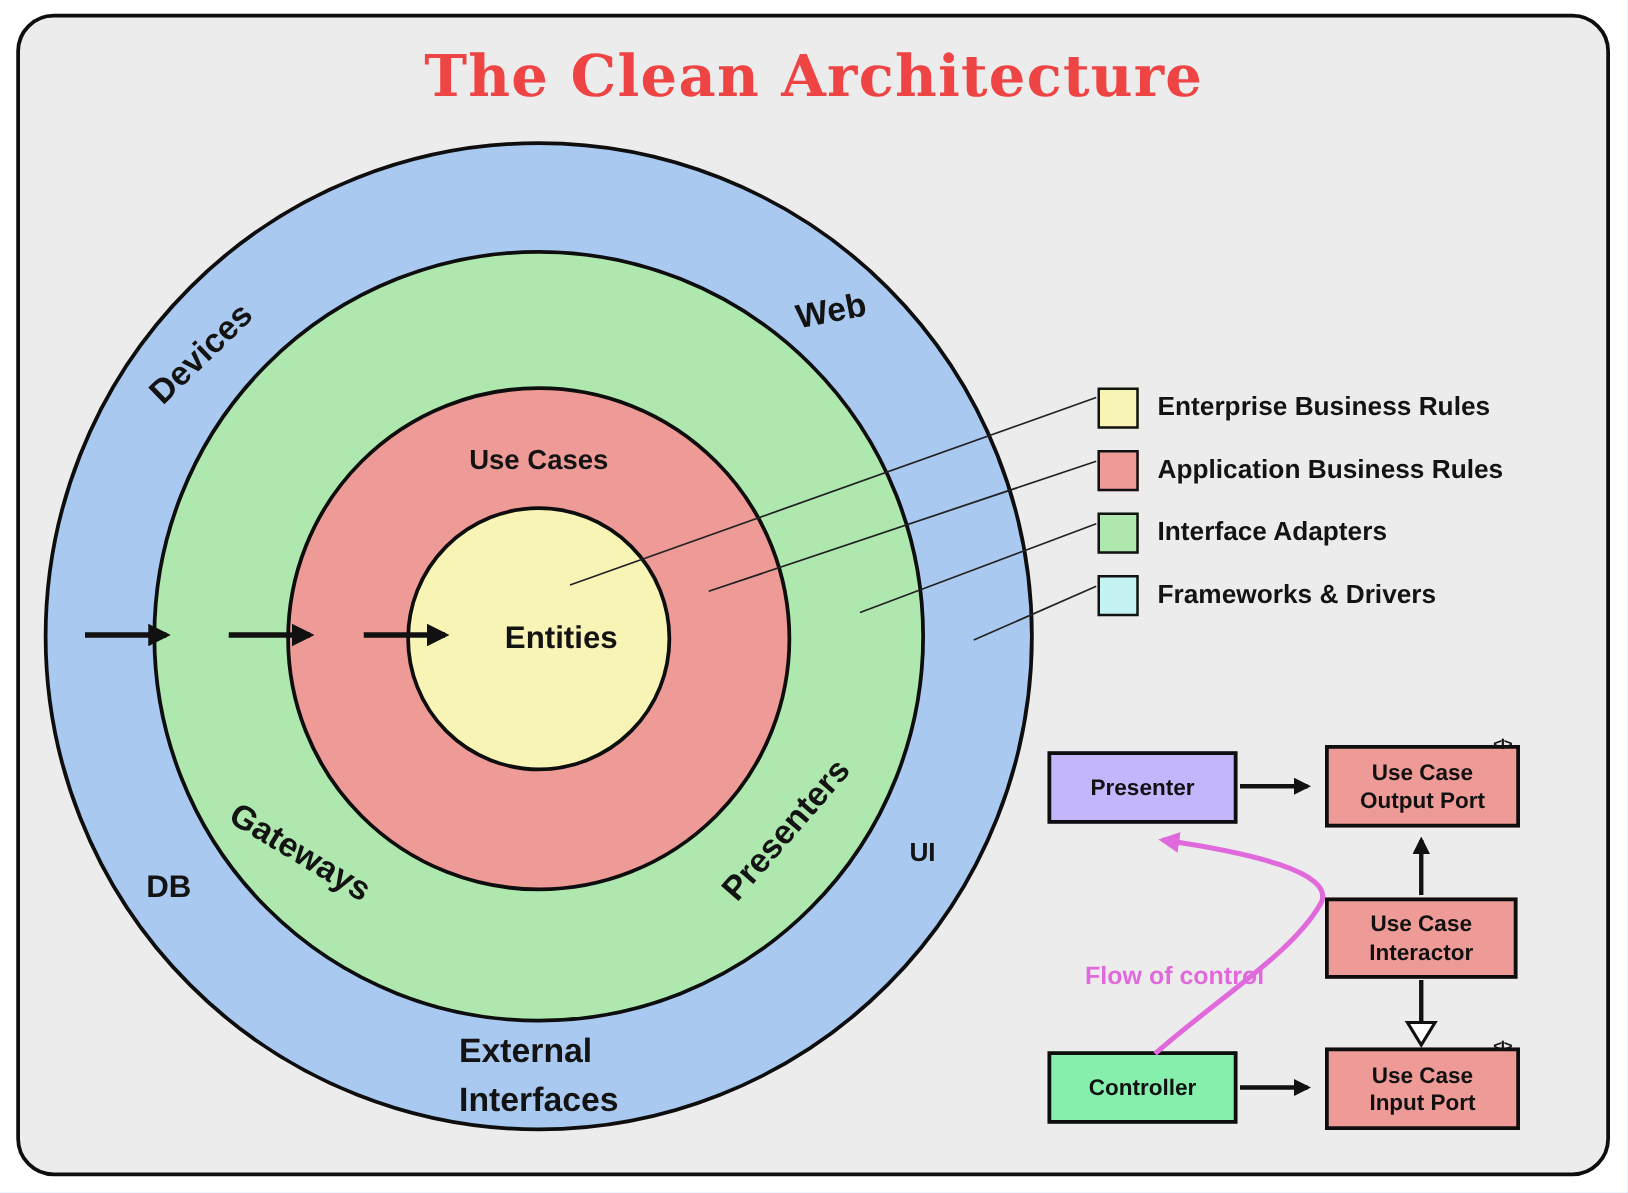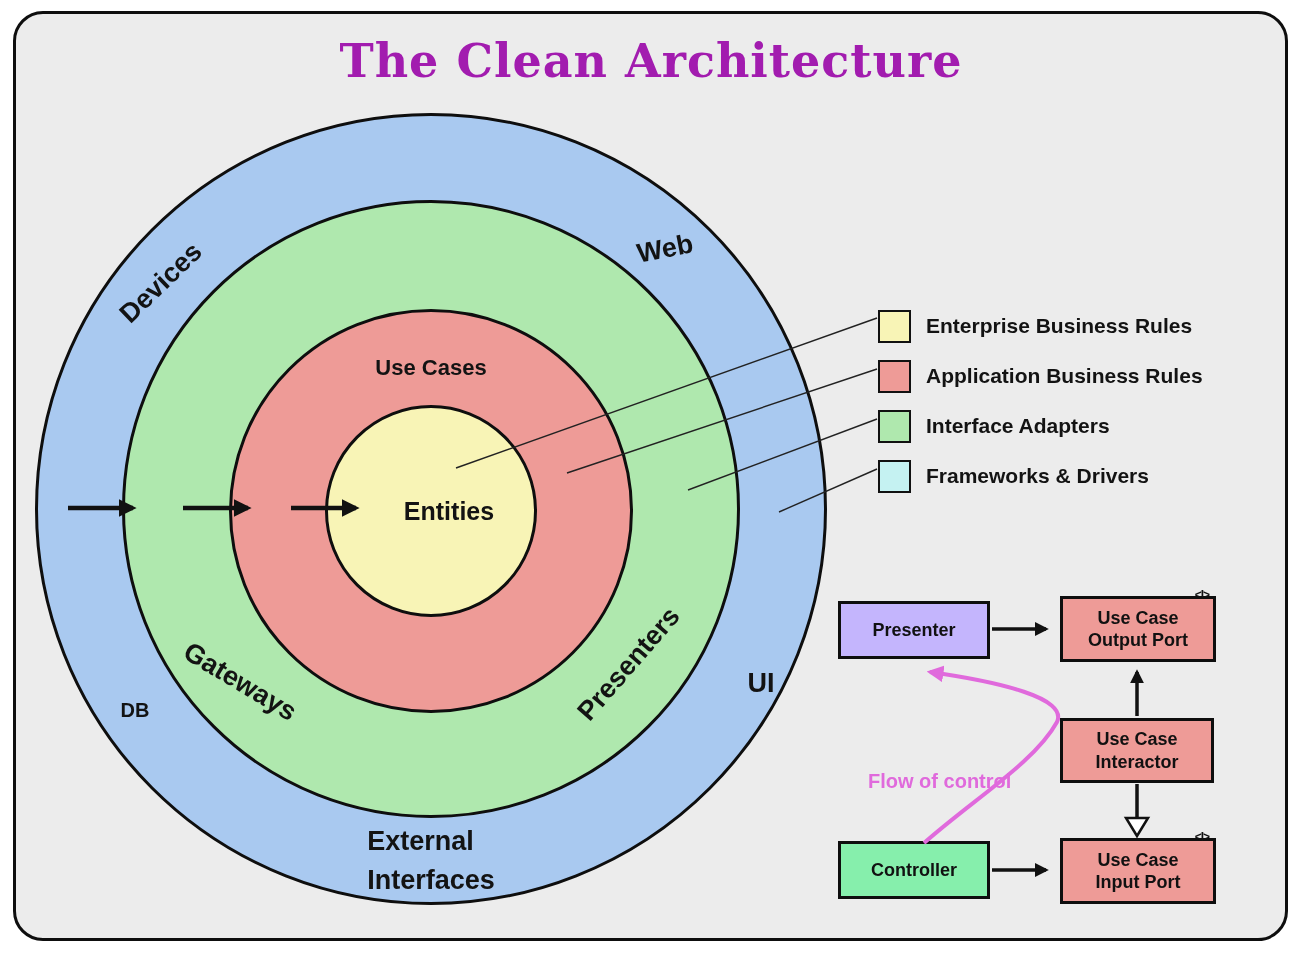--- a/index.html
+++ b/index.html
@@ -8,39 +8,39 @@
     position:relative; width:1302px; height:954px; background:#ffffff;
     font-family:"Liberation Sans","DejaVu Sans",sans-serif; overflow:hidden;
   }
   .panel {
     position:absolute; left:13px; top:11px; width:1275px; height:930px;
     background:#ECECEC; border:3px solid #0e0e0e; border-radius:30px;
   }
   .title {
     position:absolute; left:0; top:34px; width:1302px; text-align:center;
     font-family:"DejaVu Serif","Liberation Serif",serif; font-weight:bold;
-    font-size:46px; color:#a21caf; letter-spacing:1px;
+    font-size:46px; color:#ef4444; letter-spacing:1px;
   }
   .ring { position:absolute; border:3px solid #0e0e0e; border-radius:50%; }
   .ring-blue   { left:35px;  top:113px; width:792px; height:792px; background:#A9C9F0; }
   .ring-green  { left:122px; top:200px; width:618px; height:618px; background:#AFE8AE; }
   .ring-red    { left:229px; top:309px; width:404px; height:404px; background:#EE9B97; }
   .ring-yellow { left:325px; top:405px; width:212px; height:212px; background:#F8F4B6; }
 
   .lab { position:absolute; font-weight:bold; color:#131313; white-space:nowrap;
          transform:translate(-50%,-50%); }
   .lab-controllers { left:431px; top:257px; font-size:31px; }
   .lab-usecases    { left:431px; top:368px; font-size:22px; }
   .lab-entities    { left:429px; top:511px; font-size:25px;margin-left:20px; }
   .lab-devices     { left:161px; top:283px; font-size:27px; transform:translate(-50%,-50%) rotate(-44deg); }
   .lab-web         { left:665px; top:249px; font-size:27px; transform:translate(-50%,-50%) rotate(-11deg); }
   .lab-gateways    { left:240px; top:682px; font-size:27px; transform:translate(-50%,-50%) rotate(31deg); }
   .lab-presenters  { left:629px; top:664px; font-size:27px; transform:translate(-50%,-50%) rotate(-49deg); }
-  .lab-db          { left:135px; top:710px; font-size:20px; }
-  .lab-ui          { left:738px; top:683px; font-size:27px;margin-left:23px; }
+  .lab-db          { left:135px; top:710px; font-size:25px; }
+  .lab-ui          { left:738px; top:683px; font-size:21px; }
   .lab-external    { left:431px; top:861px; font-size:27px; white-space:pre-line;
                      text-align:left; line-height:1.45; }
 
   .legend { position:absolute; left:878px; top:309px; }
   .legend-row { display:flex; align-items:center; height:34px; margin-bottom:16px; }
   .swatch { width:33px; height:33px; border:2px solid #111; margin-right:15px; flex:none; }
   .sw-0 { background:#F8F4B6; }
   .sw-1 { background:#EE9B97; }
   .sw-2 { background:#AFE8AE; }
   .sw-3 { background:#C5F2F2; }

